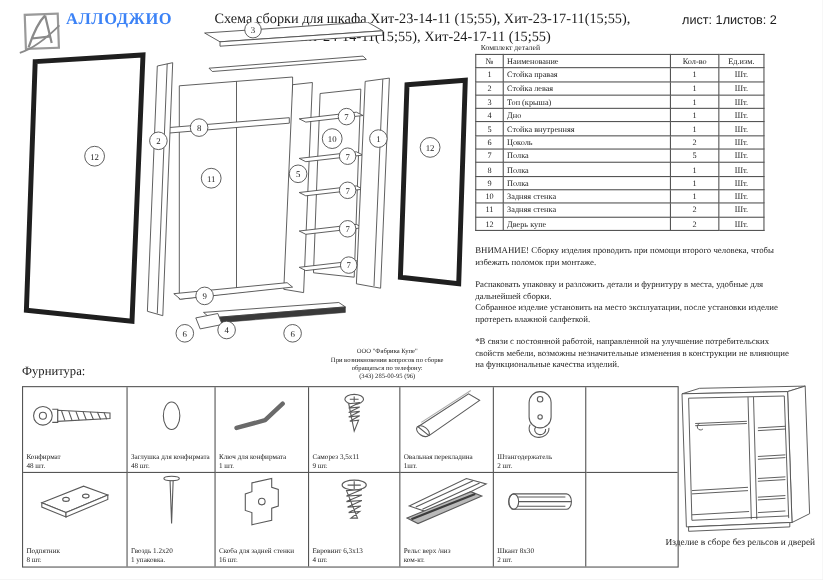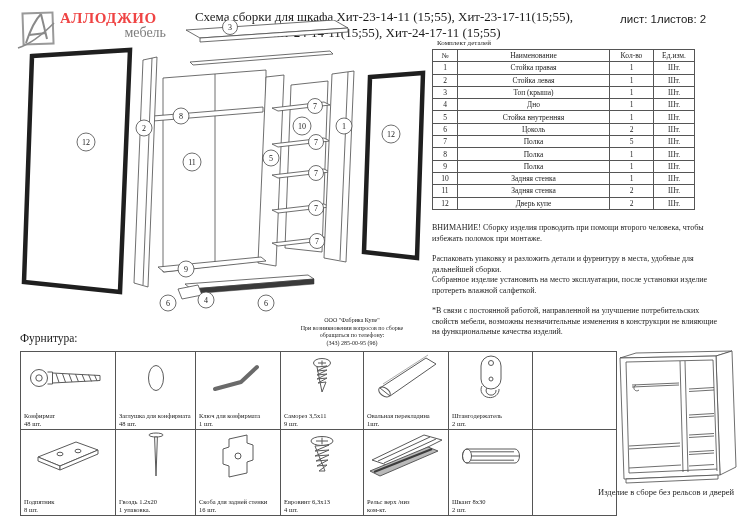--- a/index.html
+++ b/index.html
@@ -10,21 +10,21 @@
   .brand{left:60px;top:10px;width:106px;}
   .brand .b1{font-size:15px;font-weight:bold;letter-spacing:.5px;}
   .brand .b2{font-size:14px;text-align:right;margin-top:-2px;}
   .title{left:184px;top:9px;width:400px;font-size:13px;line-height:16px;white-space:nowrap;text-align:center;}
   .sheetinfo{left:620px;top:13px;font-family:"Liberation Sans",sans-serif;font-size:11.5px;display:flex;gap:0;}
   
   .tblcap{left:437px;top:39px;font-size:7px;text-align:center;}
   table.parts{position:absolute;left:432px;top:49px;border-collapse:collapse;font-size:7.5px;}
   table.parts td,table.parts th{border:1px solid #555;padding:0 3px;height:11.3px;line-height:9px;
       font-weight:normal;text-align:center;white-space:nowrap;}
-  table.parts .nm{text-align:center;}
+  table.parts .nm{text-align:left;}
   table.parts col.c1{width:25px}table.parts col.c2{width:152px}
   table.parts col.c3{width:44px}table.parts col.c4{width:41px}
   
   .notices{left:432px;top:223px;width:294px;font-size:8px;line-height:10.5px;}
   .notices p{margin:0;font-family:Liberation Serif, serif;}
   .notices p.gap{margin-bottom:10px;}
   
   .diagram{left:18px;top:20px;}
   .factory{left:292px;top:317px;width:120px;text-align:center;font-size:6px;line-height:7.5px;}
   
@@ -32,43 +32,42 @@
   .hw-grid{left:20px;top:351px;display:grid;grid-template-columns:95px 80px 85px 83px 85px 84px 83px;
       grid-template-rows:78px 85px;border:1px solid #555;}
   .hw-cell{position:relative;border-right:1px solid #555;border-bottom:1px solid #555;}
   .hw-cell:nth-child(7n){border-right:none;}
   .hw-cell:nth-child(n+8){border-bottom:none;}
   .hw-icon{height:52px;display:flex;align-items:center;justify-content:center;}
   .hw-label{position:absolute;left:3px;right:1px;bottom:2px;font-size:6.5px;line-height:7.5px;}
   .hw-label span{display:block;}
   
   .assembled{left:610px;top:349px;}
-  .ascap{left:598px;top:487px;width:150px;text-align:left;font-size:8.5px;}
+  .ascap{left:598px;top:487px;width:150px;text-align:center;font-size:8.5px;}
   svg{display:block;}
   .ln{stroke:#4a4a4a;stroke-width:.8;fill:#fff;}
   .thin{stroke:#4a4a4a;stroke-width:.8;fill:none;}
   .door{stroke:#1f1f1f;stroke-width:4.5;fill:#fff;}
   .co circle{fill:#fff;stroke:#4a4a4a;stroke-width:.8;}
   .co text{font-size:8px;font-family:"Liberation Serif",serif;fill:#1c1c1c;text-anchor:middle;}
   .hwl{stroke:#5a5a5a;stroke-width:1;fill:none;}
   .hwf{stroke:#5a5a5a;stroke-width:1;fill:#fff;}
 </style>
 </head>
 <body>
 
 <div class="page">
 
   <svg class="abs" style="left:16px;top:8px" width="42" height="42" viewBox="0 0 42 42">
     <rect x="7" y="5" width="30" height="31" fill="none" stroke="#9a9a9a" stroke-width="2" transform="rotate(-2 22 20)"></rect>
     <path d="M10,35 C15,20 21,10 25,6 M25,6 L31,31 M13,27 L30,25" fill="none" stroke="#8a8a8a" stroke-width="2"></path>
     <path d="M2,40 Q18,35 38,15" fill="none" stroke="#8a8a8a" stroke-width="1.6"></path>
   </svg>
   <div class="abs brand">
-    <div class="b1" style="color:#ef4444">АЛЛОДЖИО</div>
-    <div class="b2" style="color:#7d7d7d">мебель</div>
+    <div class="b1" style="color:#3b82f6">АЛЛОДЖИО</div>
   </div>
   <div class="abs title">
     <div>Схема сборки для шкафа Хит-23-14-11 (15;55), Хит-23-17-11(15;55),</div>
     <div>Хит-24-14-11(15;55), Хит-24-17-11 (15;55)</div>
   </div>
   <div class="abs sheetinfo">
     <span>лист: 1</span>
     <span>листов: 2</span>
   </div>
 

